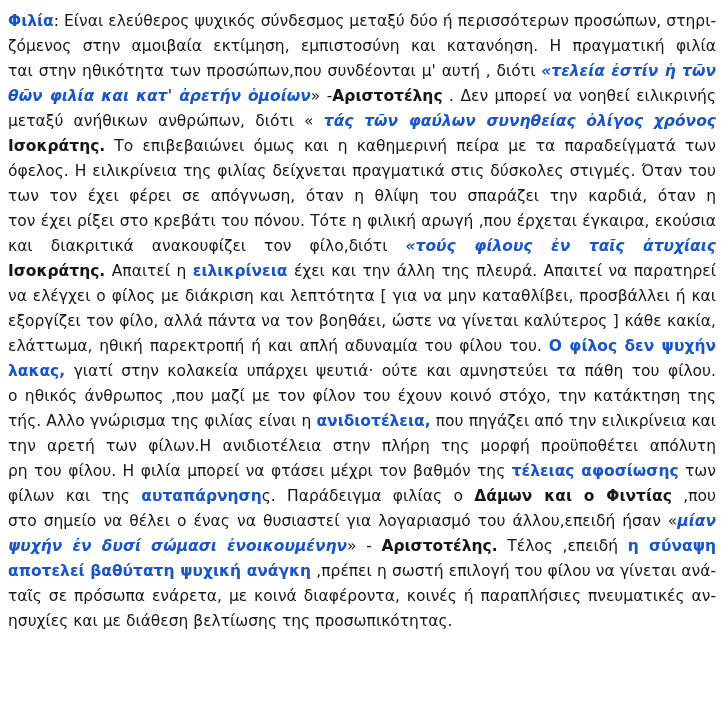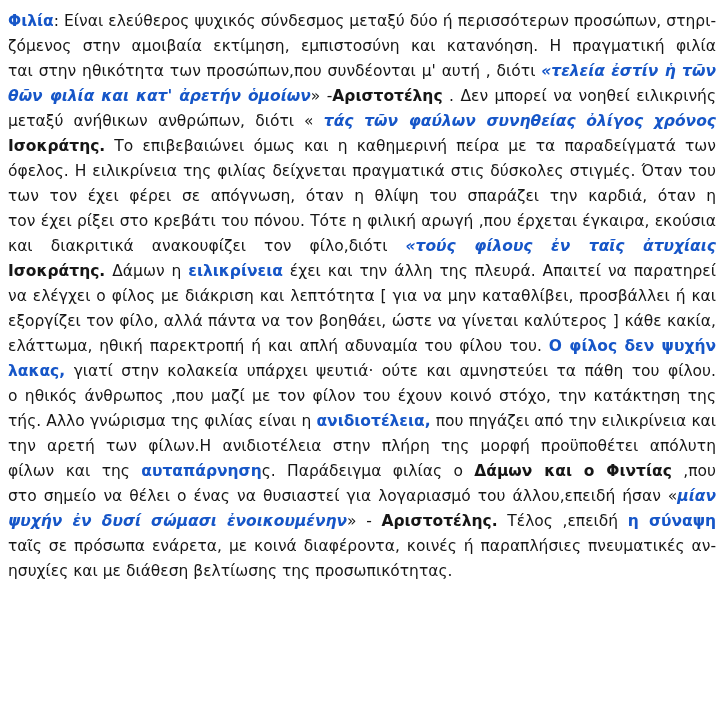--- a/index.html
+++ b/index.html
@@ -45,27 +45,29 @@
       <div class="line"><span class="seg-bb">Φιλία</span><span class="seg-r">: Είναι ελεύθερος ψυχικός σύνδεσμος μεταξύ δύο ή περισσότερων προσώπων, στηρι-</span></div>
       <div class="line"><span class="seg-r">ζόμενος στην αμοιβαία εκτίμηση, εμπιστοσύνη και κατανόηση. Η πραγματική φιλία βασίζε-</span></div>
       <div class="line"><span class="seg-r">ται στην ηθικότητα των προσώπων,που συνδέονται μ' αυτή , διότι </span><span class="seg-bbi">«τελεία ἐστίν ἡ τῶν ἀγα-</span></div>
       <div class="line"><span class="seg-bbi">θῶν φιλία και κατ' ἀρετήν ὁμοίων</span><span class="seg-r">» -</span><span class="seg-b">Αριστοτέλης</span><span class="seg-r"> . Δεν μπορεί να νοηθεί ειλικρινής φιλία</span></div>
       <div class="line"><span class="seg-r">μεταξύ ανήθικων ανθρώπων, διότι « </span><span class="seg-bbi">τάς τῶν φαύλων συνηθείας ὀλίγος χρόνος διέλυσε</span></div>
       <div class="line"><span class="seg-b">Ισοκράτης.</span><span class="seg-r"> Το επιβεβαιώνει όμως και η καθημερινή πείρα με τα παραδείγματά των δήθεν</span></div>
       <div class="line"><span class="seg-r">όφελος. Η ειλικρίνεια της φιλίας δείχνεται πραγματικά στις δύσκολες στιγμές. Όταν του</span></div>
       <div class="line"><span class="seg-r">των τον έχει φέρει σε απόγνωση, όταν η θλίψη του σπαράζει την καρδιά, όταν η αρρώστια</span></div>
       <div class="line"><span class="seg-r">τον έχει ρίξει στο κρεβάτι του πόνου. Τότε η φιλική αρωγή ,που έρχεται έγκαιρα, εκούσια</span></div>
       <div class="line"><span class="seg-r">και διακριτικά ανακουφίζει τον φίλο,διότι </span><span class="seg-bbi">«τούς φίλους ἐν ταῖς ἀτυχίαις διαγιγνώσκομεν</span></div>
-      <div class="line"><span class="seg-b">Ισοκράτης.</span><span class="seg-r"> Δάμων η </span><span class="seg-bb">ειλικρίνεια</span><span class="seg-r"> έχει και την άλλη της πλευρά. Απαιτεί να παρατηρεί και</span></div>
+      <div class="line"><span class="seg-b">Ισοκράτης.</span><span class="seg-r"> Απαιτεί η </span><span class="seg-bb">ειλικρίνεια</span><span class="seg-r"> έχει και την άλλη της πλευρά. Απαιτεί να παρατηρεί και</span></div>
       <div class="line"><span class="seg-r">να ελέγχει ο φίλος με διάκριση και λεπτότητα [ για να μην καταθλίβει, προσβάλλει ή και</span></div>
       <div class="line"><span class="seg-r">εξοργίζει τον φίλο, αλλά πάντα να τον βοηθάει, ώστε να γίνεται καλύτερος ] κάθε κακία,</span></div>
       <div class="line"><span class="seg-r">ελάττωμα, ηθική παρεκτροπή ή και απλή αδυναμία του φίλου του. </span><span class="seg-bb">Ο φίλος δεν ψυχήν κό-</span></div>
       <div class="line"><span class="seg-bb">λακας,</span><span class="seg-r"> γιατί στην κολακεία υπάρχει ψευτιά· ούτε και αμνηστεύει τα πάθη του φίλου. Είναι</span></div>
       <div class="line"><span class="seg-r">ο ηθικός άνθρωπος ,που μαζί με τον φίλον του έχουν κοινό στόχο, την κατάκτηση της αρε-</span></div>
       <div class="line"><span class="seg-r">τής. Αλλο γνώρισμα της φιλίας είναι η </span><span class="seg-bb">ανιδιοτέλεια,</span><span class="seg-r"> που πηγάζει από την ειλικρίνεια και</span></div>
       <div class="line"><span class="seg-r">την αρετή των φίλων.Η ανιδιοτέλεια στην πλήρη της μορφή προϋποθέτει απόλυτη κυριαρ-</span></div>
+      <div class="line"><span class="seg-r">ρη του φίλου. Η φιλία μπορεί να φτάσει μέχρι τον βαθμόν της </span><span class="seg-bb">τέλειας αφοσίωσης</span><span class="seg-r"> των</span></div>
       <div class="line"><span class="seg-r">φίλων και της </span><span class="seg-bb">αυταπάρνηση</span><span class="seg-r">ς. Παράδειγμα φιλίας ο </span><span class="seg-b">Δάμων και ο Φιντίας</span><span class="seg-r"> ,που έφτασαν</span></div>
       <div class="line"><span class="seg-r">στο σημείο να θέλει ο ένας να θυσιαστεί για λογαριασμό του άλλου,επειδή ήσαν «</span><span class="seg-bbi">μίαν</span></div>
       <div class="line"><span class="seg-bbi">ψυχήν ἐν δυσί σώμασι ἐνοικουμένην</span><span class="seg-r">» - </span><span class="seg-b">Αριστοτέλης.</span><span class="seg-r"> Τέλος ,επειδή </span><span class="seg-bb">η σύναψη φιλίας</span></div>
+      <div class="line"><span class="seg-bb">αποτελεί βαθύτατη ψυχική ανάγκη</span><span class="seg-r"> ,πρέπει η σωστή επιλογή του φίλου να γίνεται ανά-</span></div>
       <div class="line"><span class="seg-r">ταῖς σε πρόσωπα ενάρετα, με κοινά διαφέροντα, κοινές ή παραπλήσιες πνευματικές αν-</span></div>
       <div class="line last"><span class="seg-r">ησυχίες και με διάθεση βελτίωσης της προσωπικότητας.</span></div>
     </div>
 </div>
 
 </body></html>

